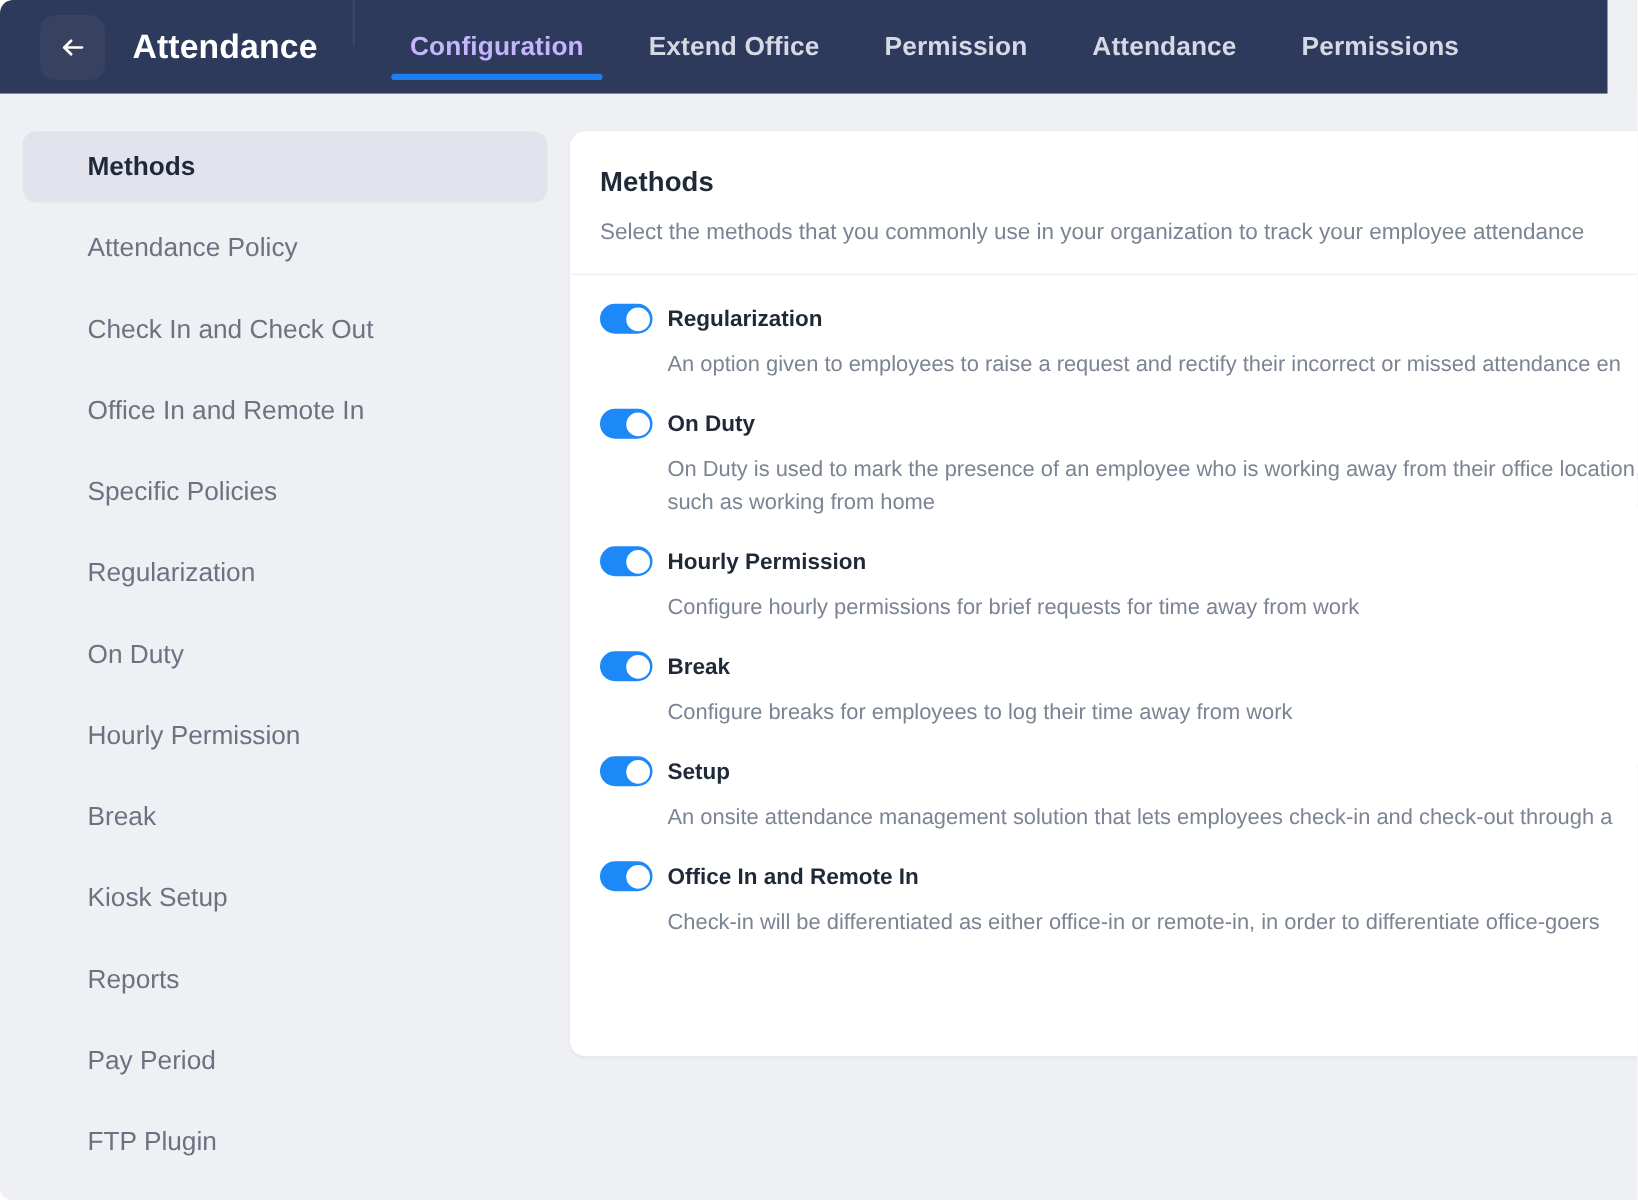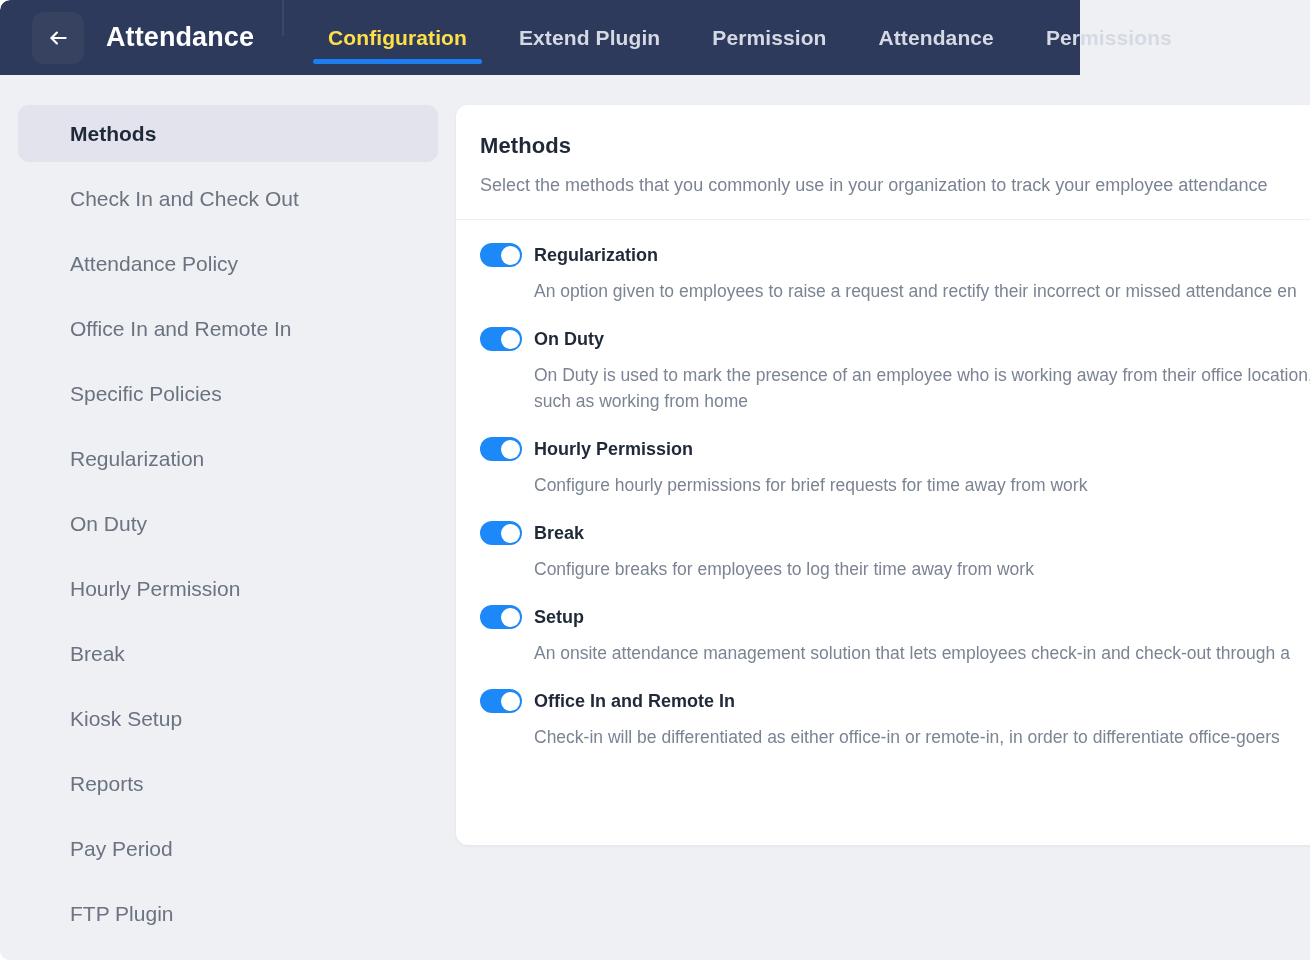--- a/index.html
+++ b/index.html
@@ -22,21 +22,21 @@
     background: #eef0f4;
     border-radius: 10px 0 0 10px;
     overflow: hidden;
   }
 
   
   .header {
     position: absolute;
     top: 0;
     left: 0;
-    width: 1080px;
+    width: 1286px;
     height: 75px;
     background: #2e3a5c;
     border-radius: 10px 0 0 0;
     display: flex;
     align-items: center;
     box-sizing: border-box;
   }
 
   .back-btn {
     width: 52px;
@@ -86,21 +86,21 @@
     display: flex;
     align-items: center;
     padding: 0 26px;
     color: #d5d9e4;
     font-size: 21px;
     font-weight: bold;
     white-space: nowrap;
     cursor: pointer;
     letter-spacing: 0.1px;
   }
-  .tab.active { color: #fde047; }
+  .tab.active { color: #c4b5fd; }
   .tab.active::after {
     content: "";
     position: absolute;
     left: 11px;
     right: 11px;
     bottom: 11px;
     height: 5px;
     border-radius: 3px;
     background: #1d7ef3;
   }
@@ -242,45 +242,45 @@
 
     <div class="app-title">Attendance</div>
 
     <div class="header-divider"></div>
 
     <div class="tabs">
       <div class="tab active">
         <span>Configuration</span>
       </div>
       <div class="tab">
-        <span>Extend Plugin</span>
+        <span>Extend Office</span>
       </div>
       <div class="tab">
         <span>Permission</span>
       </div>
       <div class="tab">
         <span>Attendance</span>
       </div>
       <div class="tab">
         <span>Permissions</span>
       </div>
     </div>
   </div>
 
   <div class="body-wrap">
 
     <div class="sidebar">
       <div class="side-item active">
         <span>Methods</span>
       </div>
       <div class="side-item">
+        <span>Attendance Policy</span>
+      </div>
+      <div class="side-item">
         <span>Check In and Check Out</span>
-      </div>
-      <div class="side-item">
-        <span>Attendance Policy</span>
       </div>
       <div class="side-item">
         <span>Office In and Remote In</span>
       </div>
       <div class="side-item">
         <span>Specific Policies</span>
       </div>
       <div class="side-item">
         <span>Regularization</span>
       </div>

